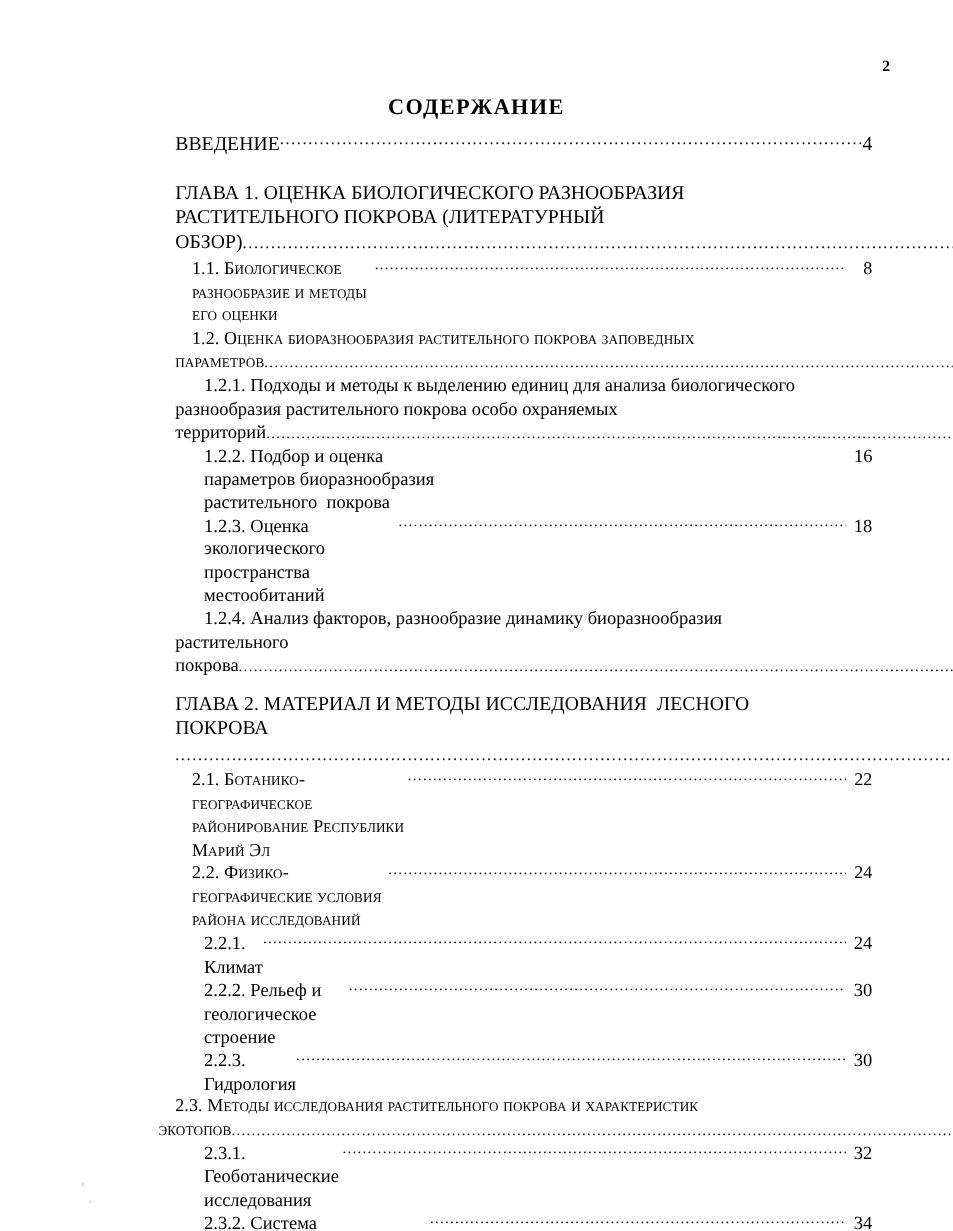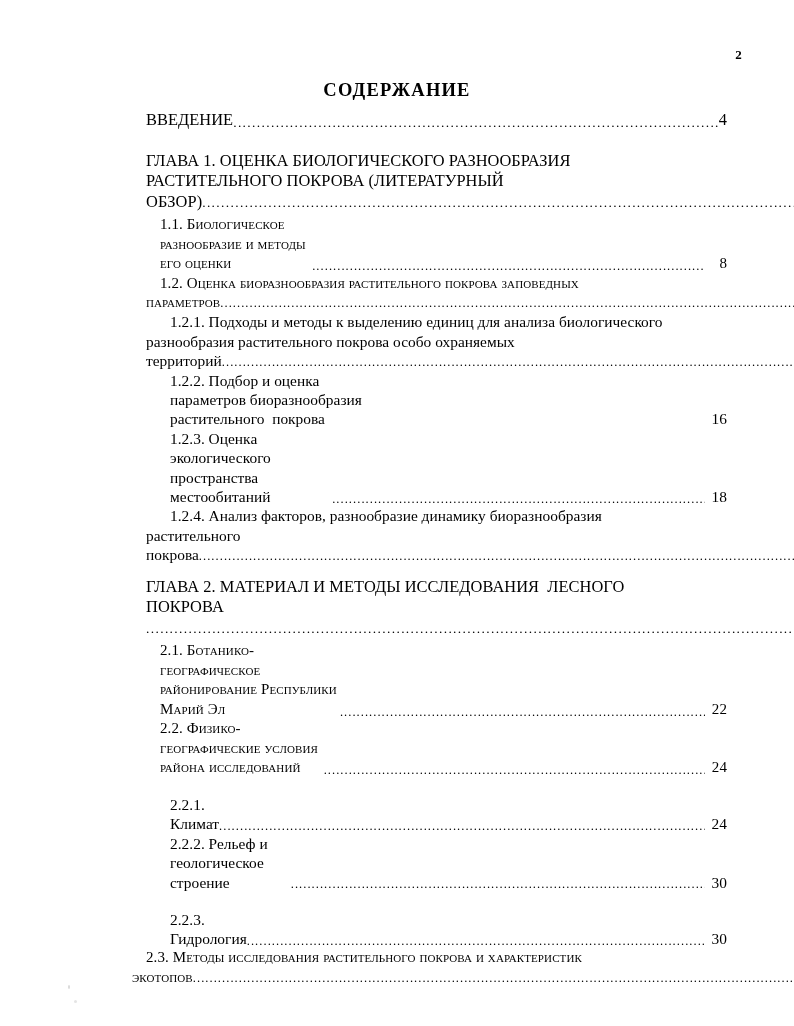--- a/index.html
+++ b/index.html
@@ -57,21 +57,21 @@
   .entry {
     display: block;
     margin: 0;
     padding: 0;
     position: relative;
   }
 
   
   .row {
     display: flex;
-    align-items: flex-end;
+    align-items: flex-start;
     width: 100%;
   }
   .label {
     white-space: pre-wrap;
   }
   .leader {
     flex: 1 1 auto;
     overflow: hidden;
     white-space: nowrap;
     min-width: 0;
@@ -118,21 +118,21 @@
   
   .lv1.flush { margin-left: 0; }
 
   
   .lv2 {
     font-size: 15.4px;
     line-height: 19.4px;
     letter-spacing: 0.02px;
     margin-left: 24px;
   }
-  .lv2 .pageno { min-width: 22px; margin-top: 37px; }
+  .lv2 .pageno { min-width: 22px; }
   .lv2 .leader { font-size: 12.5px; letter-spacing: 1.05px; }
 
   
   .lv2 .cont { margin-left: -24px; }
   .lv1 .cont { margin-left: -14px; }
 
   
   .speck {
     position: absolute;
     background: #b9b9b9;
@@ -250,20 +250,21 @@
         </div>
       </div>
       <div class="entry lv1 flush">
         <div class="row">
           <span class="label">2.3. Методы исследования растительного покрова и характеристик</span>
         </div>
         <div class="row cont"><span class="label">экотопов</span><span class="leader"></span></div>
       </div>
       <div class="entry lv2">
         <div class="row">
+          <span class="label">2.3.1. Геоботанические исследования </span>
           <span class="leader"></span>
           <span class="pageno"> 32</span>
         </div>
       </div>
       <div class="entry lv2">
         <div class="row">
           <span class="label">2.3.2. Система территориальных единиц, использованных в  исследовании</span>
           <span class="leader"></span>
           <span class="pageno"> 34</span>
         </div>

